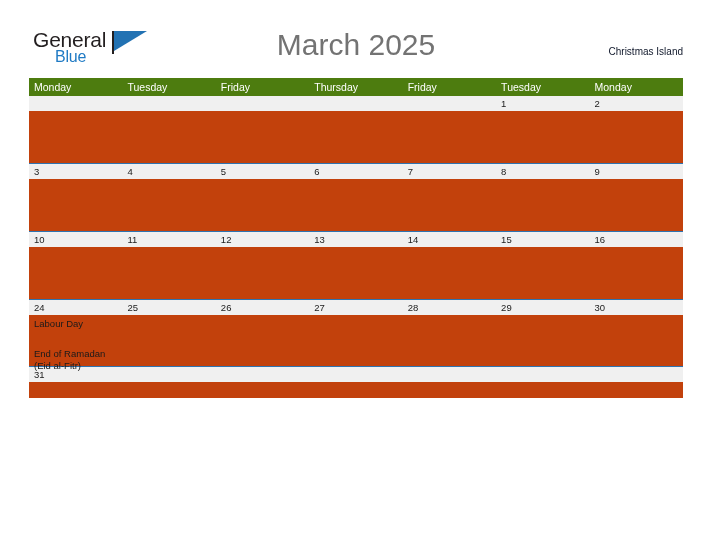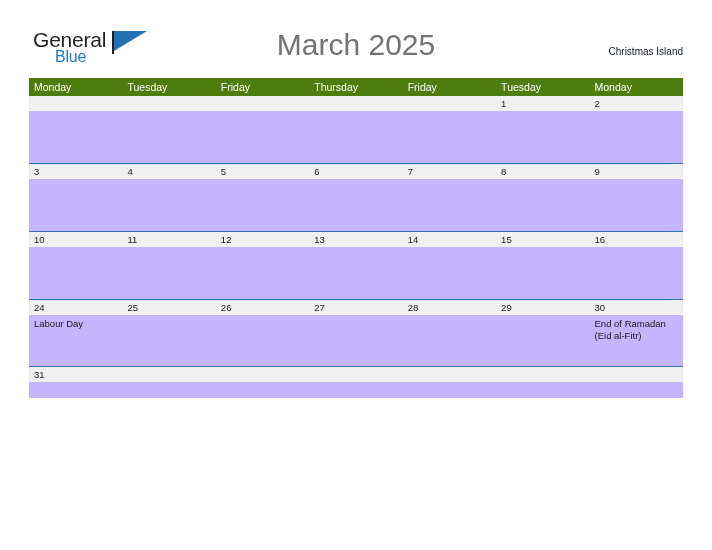--- a/index.html
+++ b/index.html
@@ -139,21 +139,22 @@
     line-height: 15px;
     font-size: 9.5px;
     color: #1a1a1a;
     padding-left: 5px;
     box-sizing: border-box;
   }
 
   .event-band {
     display: flex;
     width: 654px;
-    background: #c4b5fd;
+    background: #c2410c;
+    flex-direction: column;
   }
   .event-cell {
     width: 93.43px;
     padding-left: 5px;
     padding-top: 3px;
     box-sizing: border-box;
     font-size: 9.5px;
     line-height: 12px;
     color: #1a1a1a;
   }

